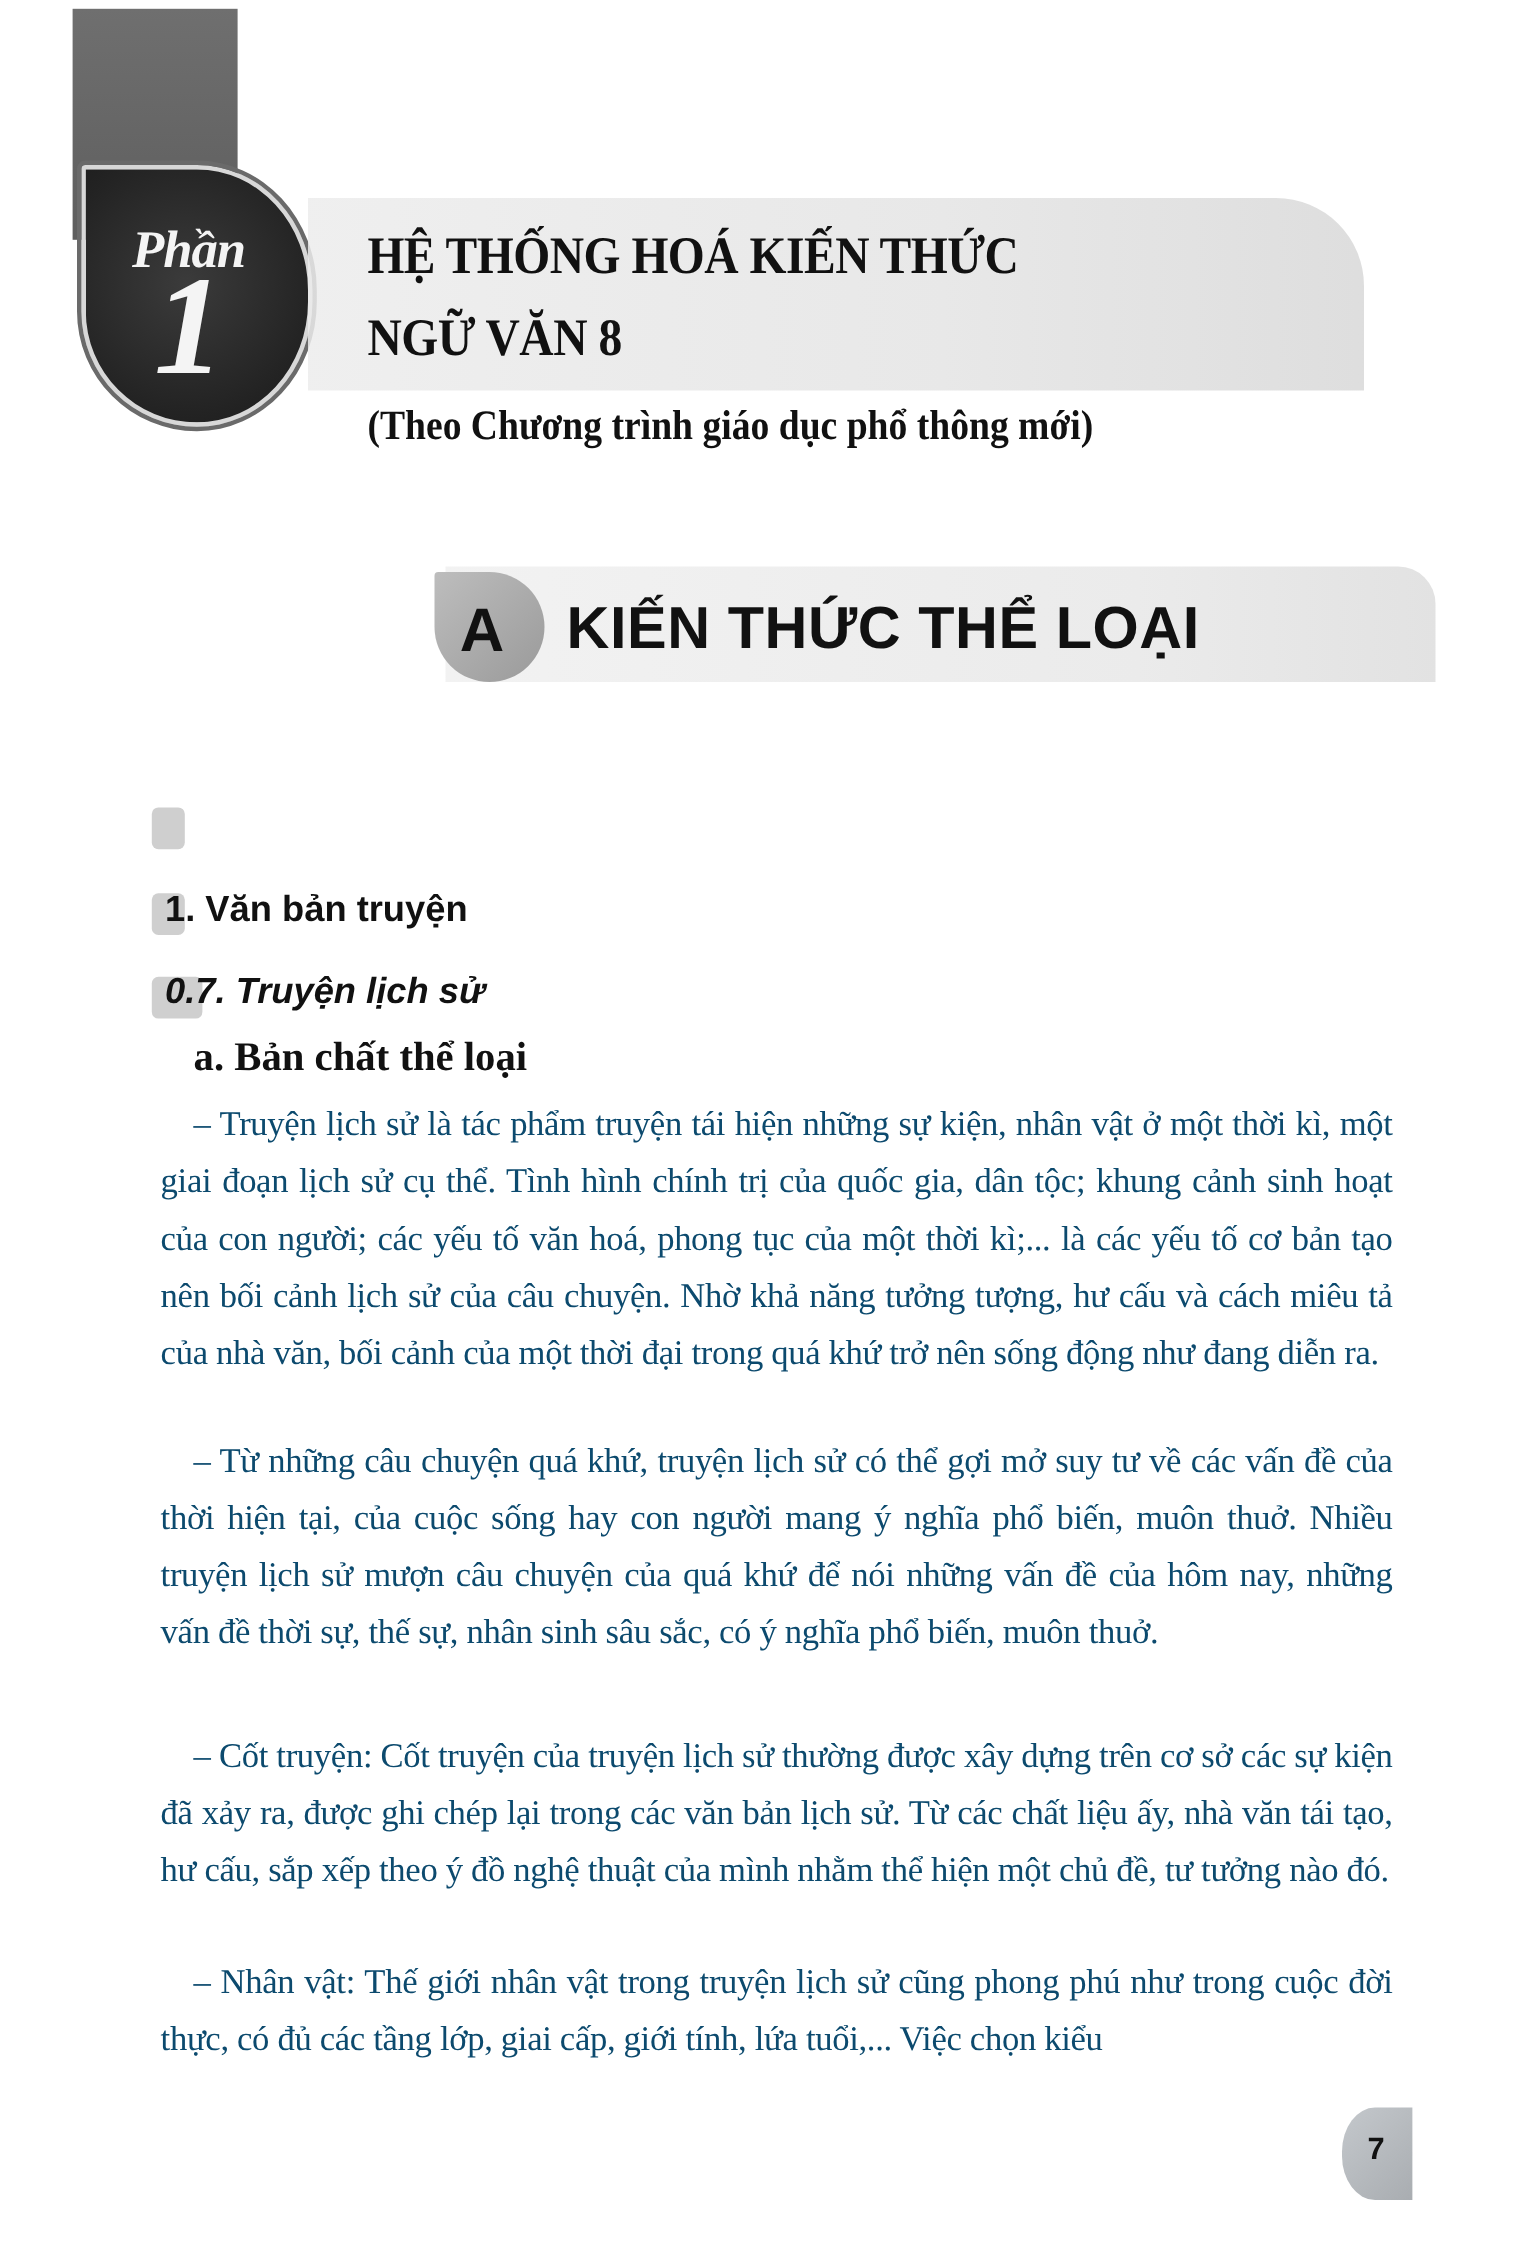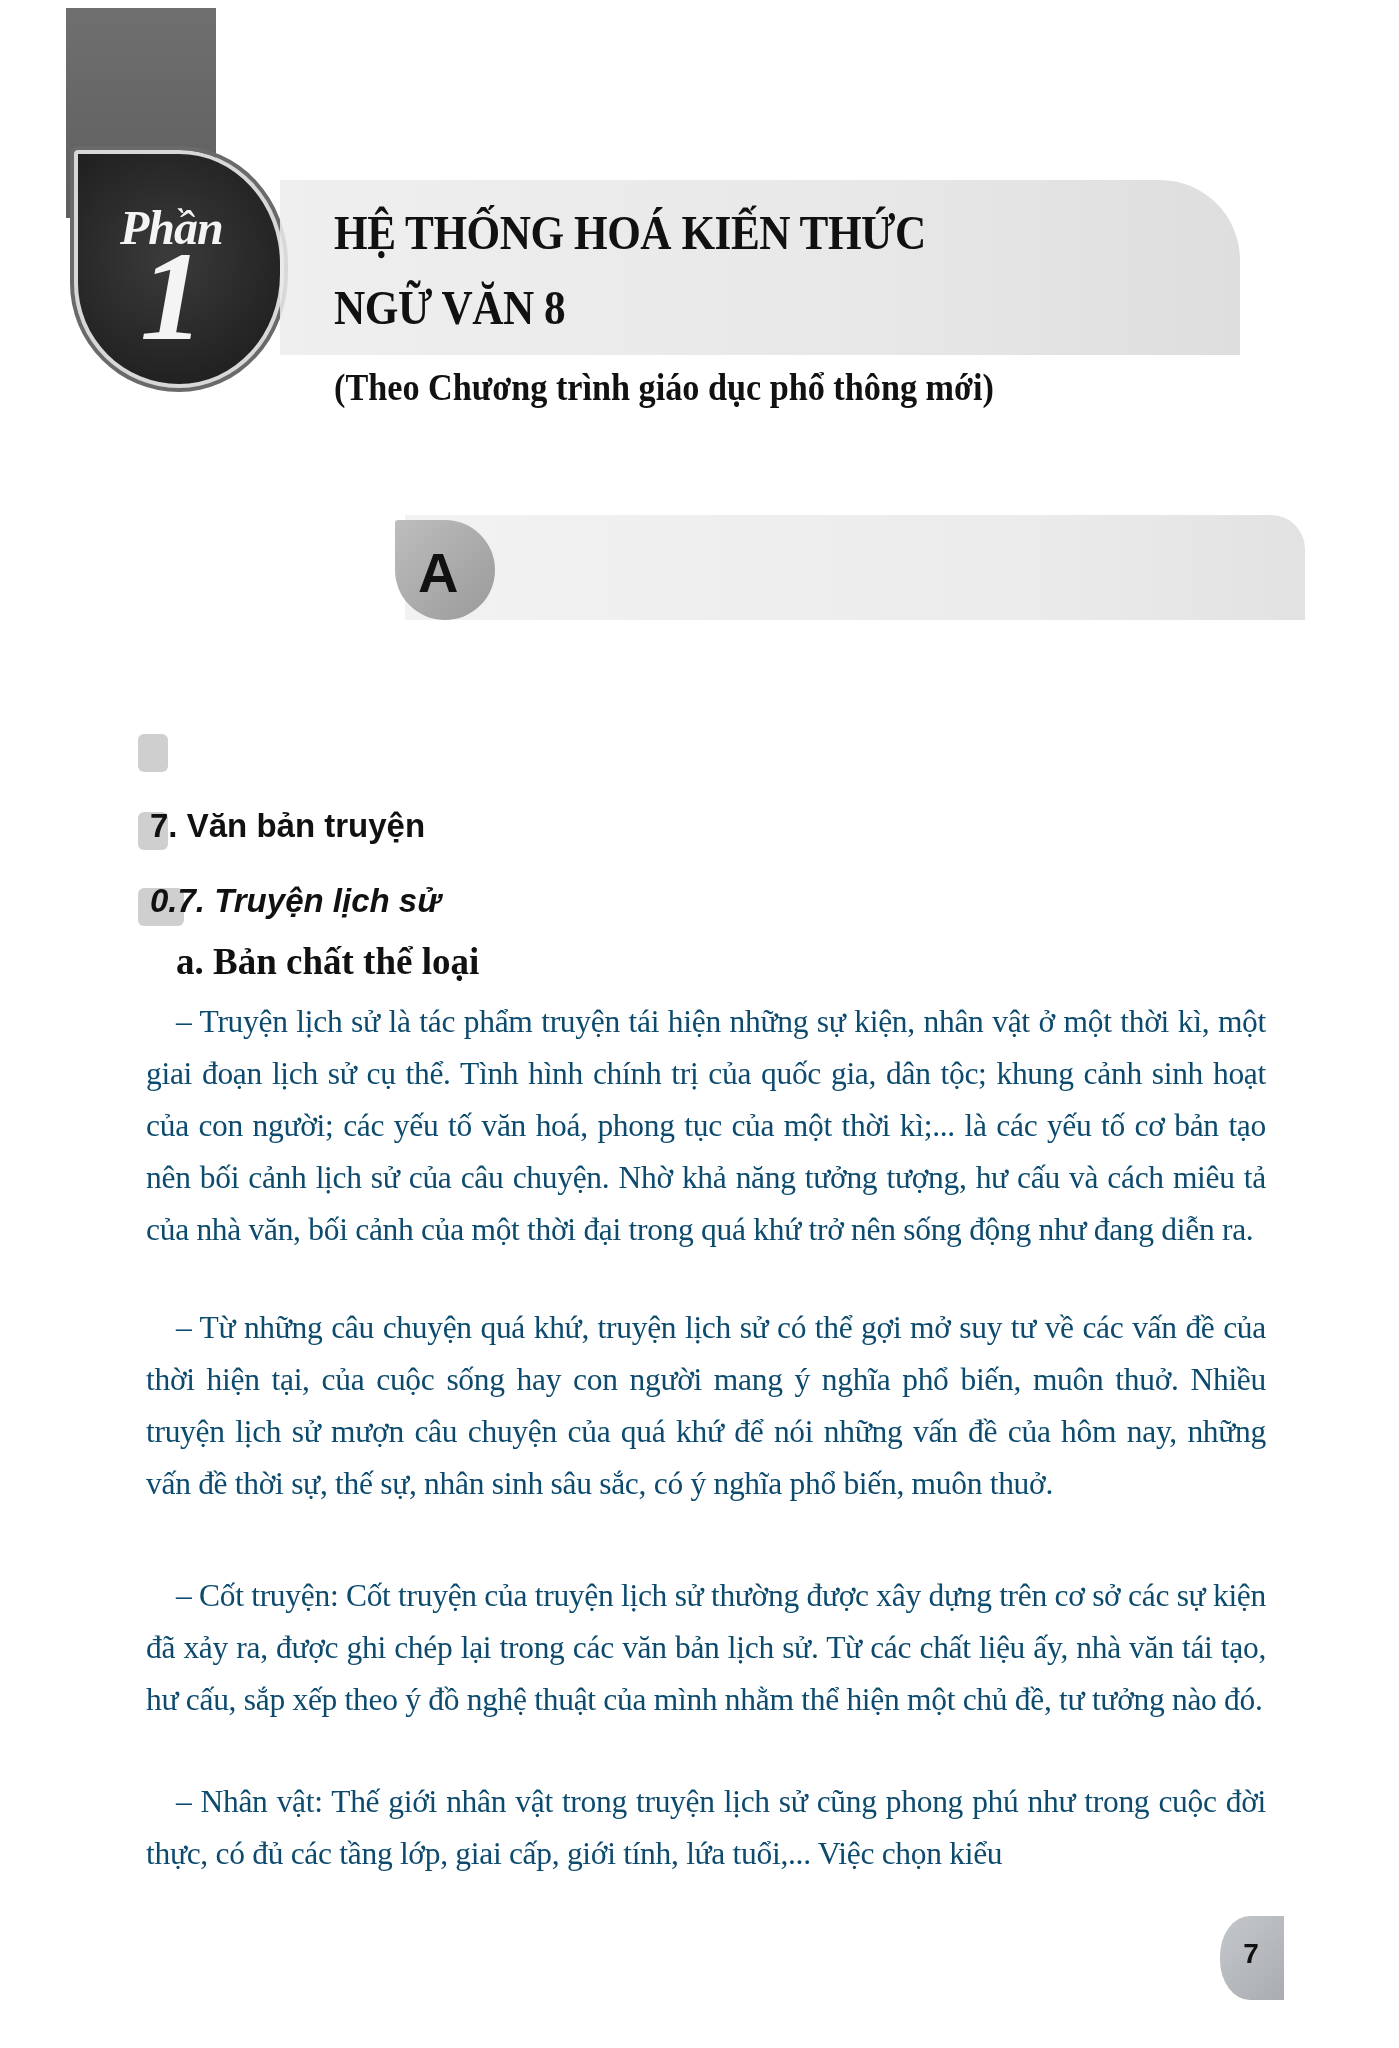--- a/index.html
+++ b/index.html
@@ -122,24 +122,25 @@
   <div class="part-number">1</div>
 
   <div class="title-band"></div>
   <div class="title-line title1">HỆ THỐNG HOÁ KIẾN THỨC</div>
   <div class="title-line title2">NGỮ VĂN 8</div>
   <div class="subtitle">(Theo Chương trình giáo dục phổ thông mới)</div>
 
   <div class="section-band"></div>
   <div class="section-letter-bg"></div>
   <div class="section-letter">A</div>
+  <div class="section-title">KIẾN THỨC THỂ LOẠI</div>
 
   <div class="h-box" style="left:138px; top:734px;"></div>
   <div class="h-box" style="left:138px; top:812px;"></div>
-  <div class="h2">7.  Văn bản truyện</div>
+  <div class="h2">1.  Văn bản truyện</div>
   <div class="h-box" style="left:138px; top:888px; width:46px;"></div>
   <div class="h3">0.7. Truyện lịch sử</div>
   <div class="h4">a. Bản chất thể loại</div>
 
   <p class="para p1" style="margin:0;">– Truyện lịch sử là tác phẩm truyện tái hiện những sự kiện, nhân vật ở một thời kì, một giai đoạn lịch sử cụ thể. Tình hình chính trị của quốc gia, dân tộc; khung cảnh sinh hoạt của con người; các yếu tố văn hoá, phong tục của một thời kì;... là các yếu tố cơ bản tạo nên bối cảnh lịch sử của câu chuyện. Nhờ khả năng tưởng tượng, hư cấu và cách miêu tả của nhà văn, bối cảnh của một thời đại trong quá khứ trở nên sống động như đang diễn ra.</p>
   <p class="para p2" style="margin:0;">– Từ những câu chuyện quá khứ, truyện lịch sử có thể gợi mở suy tư về các vấn đề của thời hiện tại, của cuộc sống hay con người mang ý nghĩa phổ biến, muôn thuở. Nhiều truyện lịch sử mượn câu chuyện của quá khứ để nói những vấn đề của hôm nay, những vấn đề thời sự, thế sự, nhân sinh sâu sắc, có ý nghĩa phổ biến, muôn thuở.</p>
   <p class="para p3" style="margin:0;">– Cốt truyện: Cốt truyện của truyện lịch sử thường được xây dựng trên cơ sở các sự kiện đã xảy ra, được ghi chép lại trong các văn bản lịch sử. Từ các chất liệu ấy, nhà văn tái tạo, hư cấu, sắp xếp theo ý đồ nghệ thuật của mình nhằm thể hiện một chủ đề, tư tưởng nào đó.</p>
   <p class="para p4" style="margin:0;">– Nhân vật: Thế giới nhân vật trong truyện lịch sử cũng phong phú như trong cuộc đời thực, có đủ các tầng lớp, giai cấp, giới tính, lứa tuổi,... Việc chọn kiểu</p>
 
   <div class="page-tab"></div>

